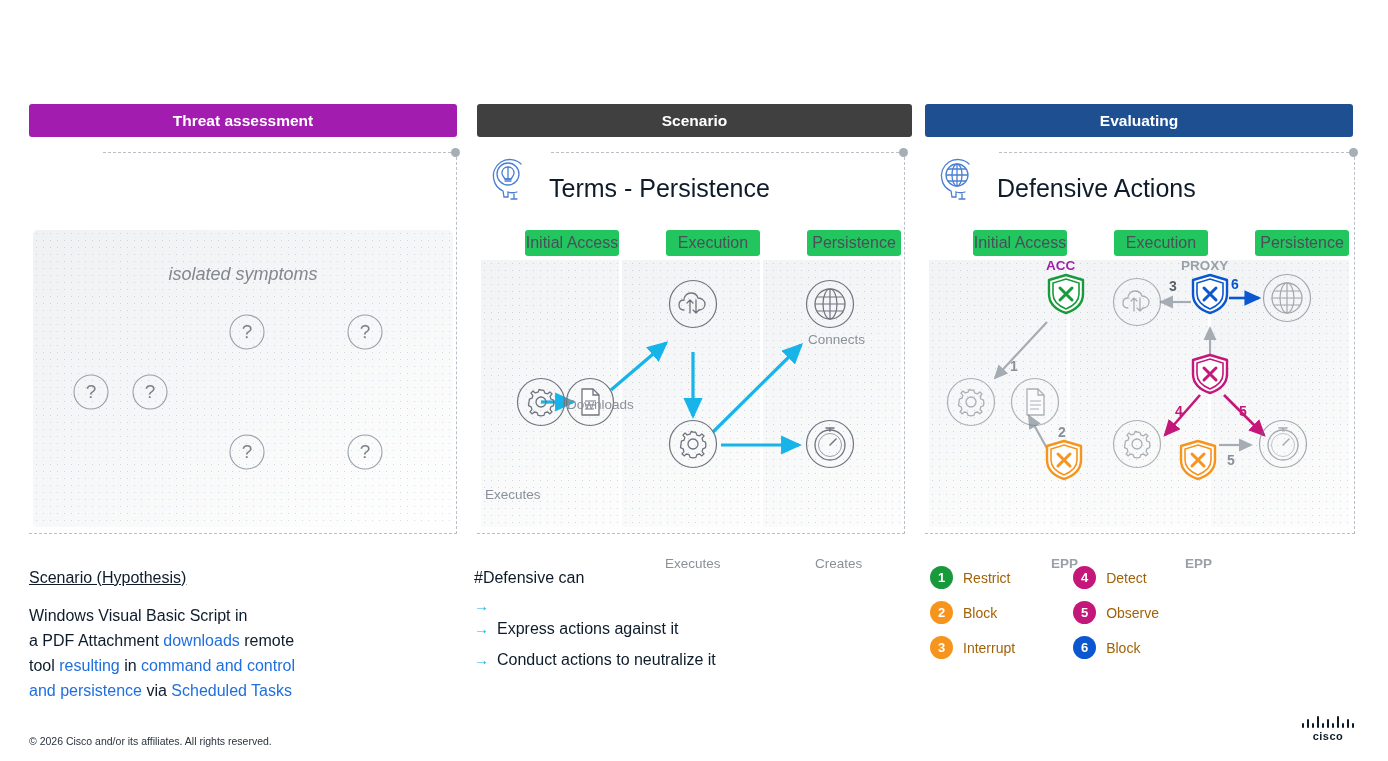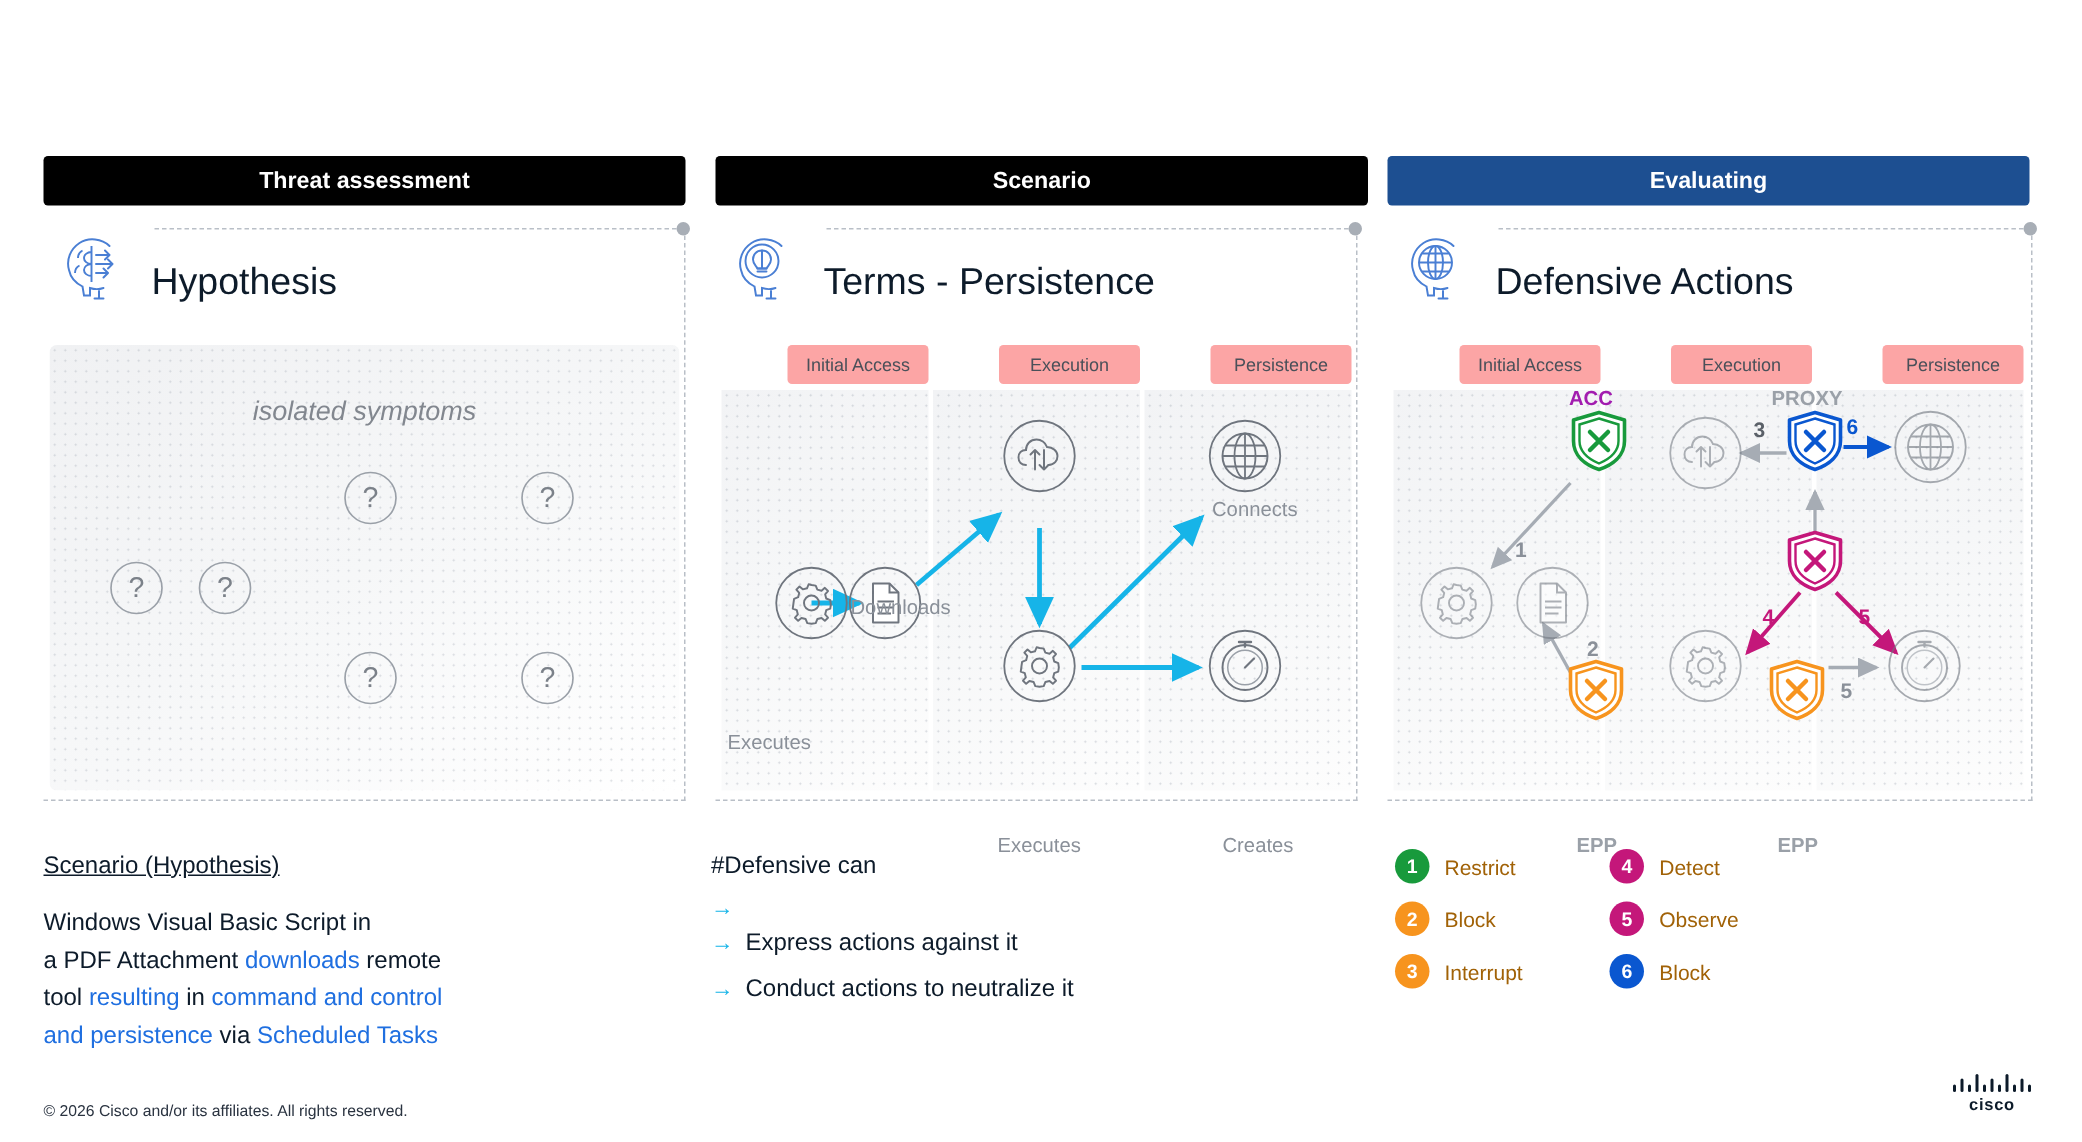--- a/index.html
+++ b/index.html
@@ -20,22 +20,22 @@
     color:#0d1b2a; line-height:1.15;
   }
 
   
   .pill {
     position:absolute; top:104px; height:33px;
     border-radius:3px; color:#fff;
     font-size:15.5px; font-weight:bold;
     display:flex; align-items:center; justify-content:center;
   }
-  .pill-0 { left:29px;  width:428px; background:#000000; }
-  .pill-1 { left:477px; width:435px; background:#000000; }
+  .pill-0 { left:29px;  width:428px; background:#a21caf; }
+  .pill-1 { left:477px; width:435px; background:#404040; }
   .pill-2 { left:925px; width:428px; background:#1d4f91; }
 
   
   .panel {
     position:absolute; top:152px; height:382px;
     border-right:1px dashed #b9bfc7;
     border-bottom:1px dashed #b9bfc7;
   }
   .panel-0 { left:29px;  width:428px; }
   .panel-1 { left:477px; width:428px; }
@@ -62,23 +62,23 @@
   }
 
   
   .board {
     position:absolute; left:4px; top:78px;
     width:420px; height:297px;
     display:flex; gap:3px;
   }
   .col { flex:1; display:flex; flex-direction:column; }
   .col-hd {
-    height:26px; background:#fca5a5; border-radius:3px;
+    height:26px; background:#22c55e; border-radius:3px;
     display:flex; align-items:center; justify-content:center;
-    font-size:12px; color:#4a5059;margin-left:44px;
+    font-size:16px; color:#4a5059;margin-left:44px;
   }
   .col-body {
     flex:1; margin-top:4px; position:relative;
     background:
       radial-gradient(circle, rgba(120,130,145,.30) 0.6px, transparent 0.7px) 0 0/7px 7px,
       linear-gradient(150deg,#f2f3f5 0%,#f6f7f8 45%,#fdfdfd 100%);
   }
 
   
   .hypo-canvas {
@@ -147,33 +147,20 @@
 
 
   <div class="pill pill-0">Threat assessment</div>
   <div class="pill pill-1">Scenario</div>
   <div class="pill pill-2">Evaluating</div>
 
   <div class="panel panel-0">
     <div class="panel-dotline"></div>
     <div class="panel-dot"></div>
 
-    <div class="panel-head">
-      <span class="head-icon">
-        <svg viewBox="0 0 52 52" width="52" height="52" fill="none" stroke="#4a7fd4" stroke-width="1.3">
-          <path d="M36 10c-5-5-14-6-20-2-6 4-9 11-7 18 1 5 5 9 9 11l1 6h4l0-5c3 1 6 1 9 0" stroke-linecap="round"></path>
-          <path d="M24 10v24M24 14c-3 0-5 2-5 4s2 4 5 4M24 22c-3 0-5 2-5 4s2 4 5 4"></path>
-          <path d="M18 13c-2 1-3 3-3 5M16 23c-2 1-3 3-3 5"></path>
-          <path d="M27 16h8M27 22h10M27 28h7" stroke-linecap="round"></path>
-          <path d="M33 13l3 3-3 3M35 19l3 3-3 3M32 25l3 3-3 3" stroke-linecap="round" stroke-linejoin="round"></path>
-          <path d="M29 40v5M26 45h6" stroke-linecap="round"></path>
-        </svg>
-      </span>
-      <span class="head-title">Hypothesis</span>
-    </div>
 
     <div class="hypo-canvas">
       <div class="hypo-label">isolated symptoms</div>
       <div id="qmarks">
           <div class="qmark" style="left: 196px; top: 84px;"><svg viewBox="0 0 36 36" width="36" height="36">
               <circle cx="18" cy="18" r="17" fill="none" stroke="#9aa0a8" stroke-width="1.1"></circle>
               <text x="18" y="24" text-anchor="middle" font-family="Liberation Sans, sans-serif" font-size="19" fill="#7b8189">?</text>
             </svg></div>
           <div class="qmark" style="left: 314px; top: 84px;"><svg viewBox="0 0 36 36" width="36" height="36">
               <circle cx="18" cy="18" r="17" fill="none" stroke="#9aa0a8" stroke-width="1.1"></circle>

